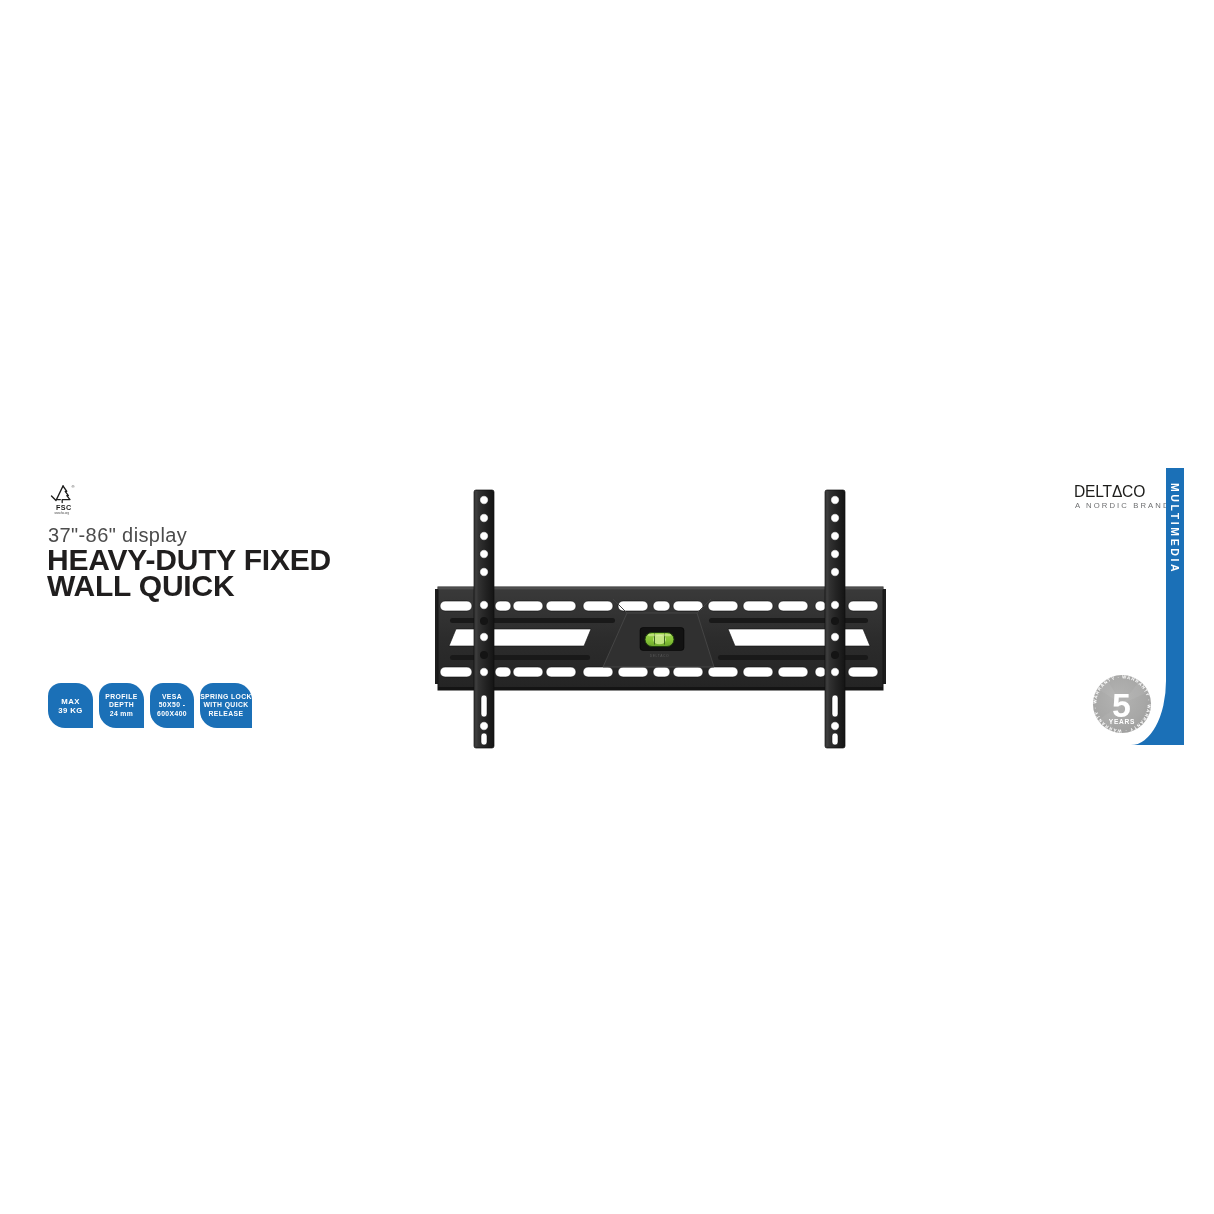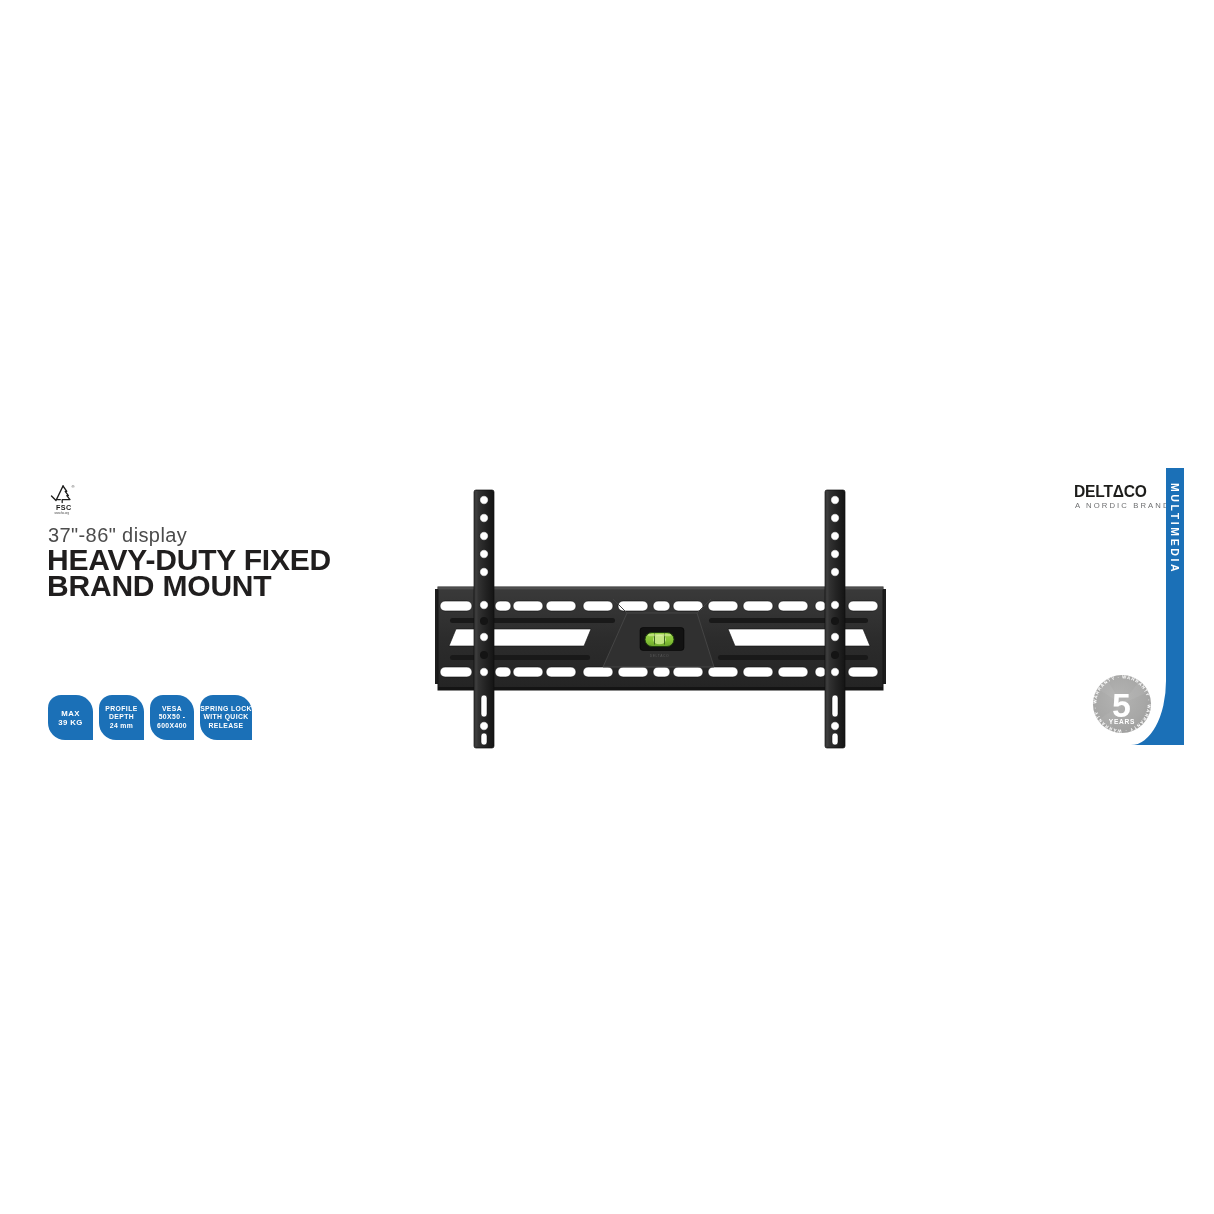--- a/index.html
+++ b/index.html
@@ -11,32 +11,32 @@
   .fsc-wrap{left:49px;top:481px;width:27px;height:37px;}
   .display-range{left:48px;top:525px;font-size:20px;line-height:21px;color:#4c4c4c;
                  letter-spacing:0.4px;font-weight:400;}
   .main-title{left:47px;top:547px;font-size:30px;line-height:25.5px;font-weight:800;
               color:#201e1e;letter-spacing:-0.2px;}
 
   
   .badge{position:absolute;top:683px;height:45px;background:#1b70b7;color:#fff;
          border-radius:13px 17px 0 17px;display:flex;flex-direction:column;
          align-items:center;justify-content:center;text-align:center;
-         font-weight:700;letter-spacing:0.4px;margin-top:12px;}
+         font-weight:700;letter-spacing:0.4px;}
   .badge .ln{display:block;}
   .b1{left:48px;width:45px;font-size:7.8px;line-height:9px;}
   .b2{left:99px;width:45px;font-size:6.8px;line-height:8.4px;}
   .b3{left:150px;width:44px;font-size:6.8px;line-height:8.4px;}
   .b4{left:200px;width:52px;font-size:6.8px;line-height:8.4px;}
 
   
   .product{left:425px;top:470px;width:470px;height:290px;}
 
   
-  .brand-logo{left:1074px;top:484px;font-size:15.6px;font-weight:700;color:#1d1d1b;
+  .brand-logo{left:1074px;top:484px;font-size:15.6px;font-weight:400;color:#1d1d1b;
               letter-spacing:-0.2px;line-height:15px;}
   .brand-tagline{left:1075px;top:501px;font-size:7.7px;color:#6e6f71;
                  letter-spacing:2.1px;line-height:9px;font-weight:400;}
   .category-bar{left:1128px;top:468px;width:60px;height:280px;}
   .category-label{left:1165px;top:483px;width:20px;height:150px;writing-mode:vertical-rl;
                   font-size:10.5px;font-weight:700;color:#ffffff;letter-spacing:2.6px;
                   line-height:20px;}
   .warranty{left:1091px;top:673px;width:62px;height:62px;}
 </style>
 </head>
@@ -49,21 +49,21 @@
     <path d="M8.5,18.6 L11.3,18.6" fill="none" stroke="#1c1c1b" stroke-width="1.3" stroke-linecap="round"></path>
   </g>
   <text x="22.5" y="6.5" font-size="4.2" fill="#1c1c1b">®</text>
   <text x="7" y="28.5" font-size="7.2" font-weight="bold" fill="#1c1c1b" letter-spacing="0.4">FSC</text>
   <text x="5.5" y="32.6" font-size="2.7" fill="#3a3a3a">www.fsc.org</text>
 </svg>
 
 <div class="abs display-range">37"-86" display</div>
 <div class="abs main-title">
   <div>HEAVY-DUTY FIXED</div>
-  <div>BRAND MOUNT</div>
+  <div>WALL QUICK</div>
 </div>
 
 <div class="badge b1">
   <span class="ln">MAX</span>
   <span class="ln">39 KG</span>
 </div>
 <div class="badge b2">
   <span class="ln">PROFILE</span>
   <span class="ln">DEPTH</span>
   <span class="ln">24 mm</span>

